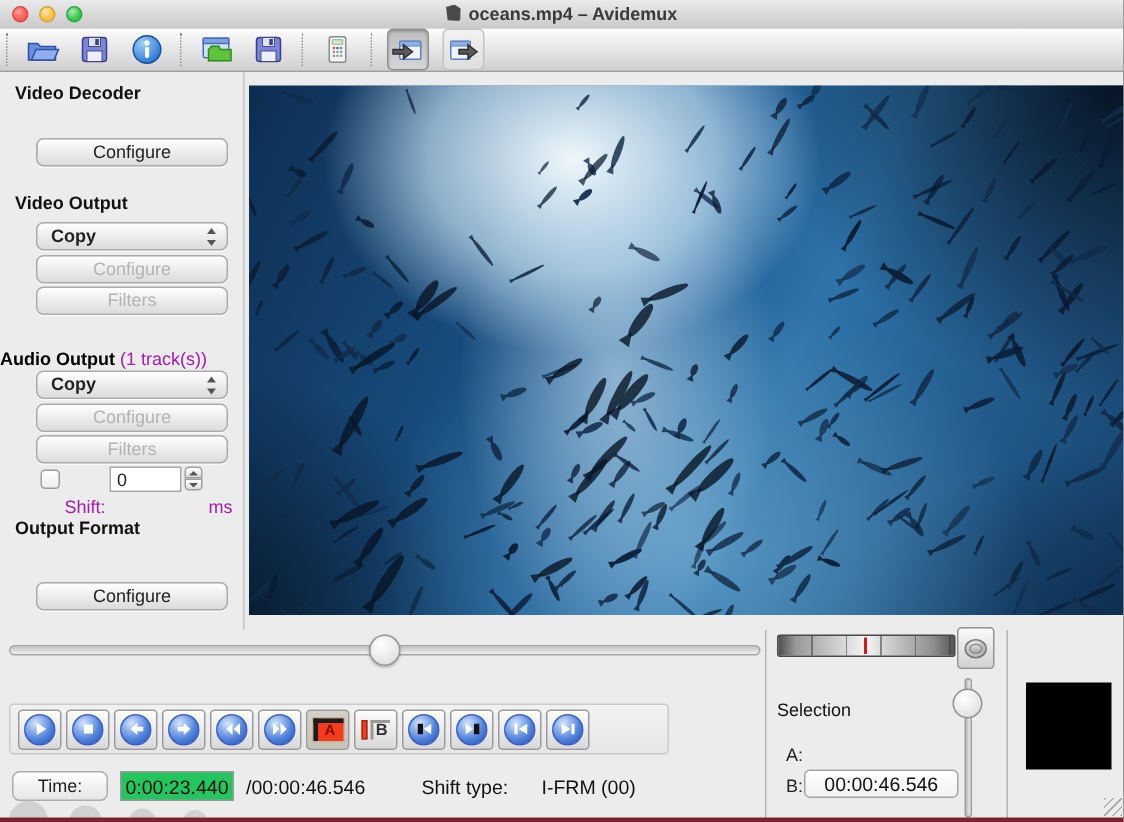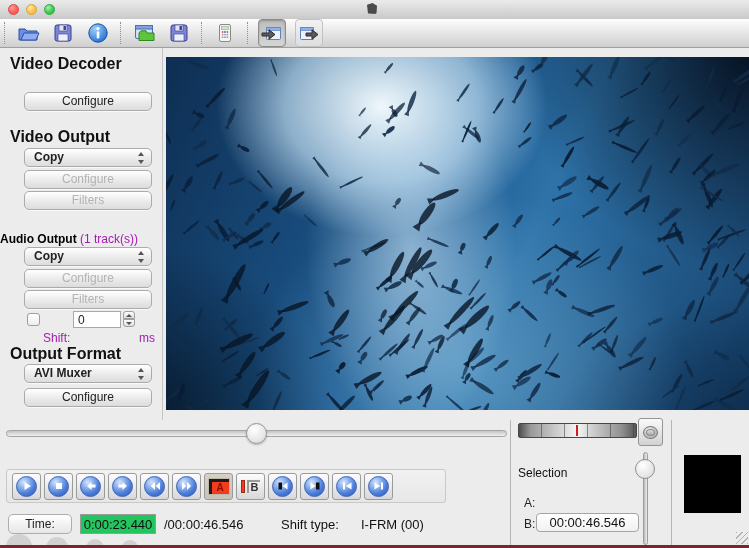--- a/index.html
+++ b/index.html
@@ -34,21 +34,21 @@
     border-bottom:1px solid #9f9f9f;
     display:flex;align-items:center;gap:9px;padding-left:4px;box-sizing:border-box;
   }
   .tb-handle,.tb-sep{width:1px;height:22px;border-left:1px dotted #8f8f8f;}
   .tb-icon{width:26px;height:26px;display:flex;align-items:center;justify-content:center;border-radius:4px;}
   .tb-icon.pressed{background:linear-gradient(#bdbdbd,#d6d6d6);border:1px solid #8d8d8d;box-shadow:inset 0 1px 2px rgba(0,0,0,.25);}
   .tb-icon.framed{border:1px solid #c2c2c2;background:linear-gradient(#f2f2f2,#dedede);}
   
   .sidebar{position:absolute;left:0;top:48px;width:163px;height:372px;border-right:1px solid #c4c4c4;box-sizing:border-box;}
   .sb-abs{position:absolute;}
-  .sb-heading{font-size:16px;font-weight:bold;color:#111;}
+  .sb-heading{font-size:12px;font-weight:bold;color:#111;}
   .sb-text{font-size:12px;color:#a21caf;margin-top:18px;}
   .btn{
     position:absolute;left:24px;width:128px;height:19px;box-sizing:border-box;
     background:linear-gradient(#ffffff,#e9e9e9 60%,#dcdcdc);
     border:1px solid #ababab;border-radius:5px;
     font-size:12px;color:#222;text-align:center;line-height:17px;
     box-shadow:0 1px 0 rgba(255,255,255,.7);
   }
   .btn.disabled{color:#b3b3b3;}
   .popup{
@@ -152,21 +152,21 @@
 
 <div class="window">
 
   <div class="titlebar">
     <div class="traffic">
       <span class="tl red"></span>
       <span class="tl yellow"></span>
       <span class="tl green"></span>
     </div>
     <div class="title">
-      <span class="proxy-icon"></span>
+      <span class="proxy-icon"></span><span>oceans.mp4 – Avidemux</span>
     </div>
   </div>
 
   <div class="toolbar">
     <span class="tb-handle"></span>
     <span class="tb-icon">
       <svg width="24" height="24">
           <path d="M3 8 v11 h18 v-9 h-10 l-2-2 z" fill="#6a8fe0" stroke="#2c4fa3"></path>
           <path d="M5 19 l3-7 h15 l-3 7 z" fill="#8fadf0" stroke="#2c4fa3"></path>
         </svg>
@@ -275,27 +275,20 @@
       <span class="half up">
           <span class="t"></span>
         </span>
       <span class="half dn">
           <span class="t"></span>
         </span>
     </div>
     <div class="sb-abs sb-text" style="left:139px;top:265px;">ms</div>
 
     <div class="sb-abs sb-heading" style="left:10px;top:297px;">Output Format</div>
-    <div class="popup" style="top:316px;">
-      <span>AVI Muxer</span>
-      <span class="arrows">
-          <span class="tri-up"></span>
-          <span class="tri-dn"></span>
-        </span>
-    </div>
     <div class="btn" style="top:340px;">Configure</div>
   </div>
 
   <div class="video">
     <svg width="583" height="353">
         <ellipse cx="550.2038108017296" cy="176.68624997138977" rx="10.49431037902832" ry="1.566161036491394" fill="#0a1c33" opacity="0.9438462972640991" transform="rotate(-50.45900058746338 550.2038108017296 176.68624997138977)"></ellipse>
         <path d="M -13.00016803741455 -1.7227771401405336 L -7.87073278427124 0 L -13.00016803741455 1.7227771401405336 Z" fill="#0a1c33" opacity="0.9438462972640991" transform="translate(550.2038108017296 176.68624997138977) rotate(-50.45900058746338)"></path>
         <ellipse cx="271.2481257915497" cy="281.3440897464752" rx="6.841020822525024" ry="1.9410342574119568" fill="#0a1c33" opacity="0.68992959856987" transform="rotate(-28.666225910186768 271.2481257915497 281.3440897464752)"></ellipse>
         <path d="M -9.946675634384155 -2.1351376831531526 L -5.130765616893768 0 L -9.946675634384155 2.1351376831531526 Z" fill="#0a1c33" opacity="0.68992959856987" transform="translate(271.2481257915497 281.3440897464752) rotate(-28.666225910186768)"></path>
         <ellipse cx="288.7471961081028" cy="226.6341495513916" rx="5.1638031005859375" ry="2.439043089747429" fill="#112b49" opacity="0.9041248917579652" transform="rotate(-65.67565298080444 288.7471961081028 226.6341495513916)"></ellipse>

